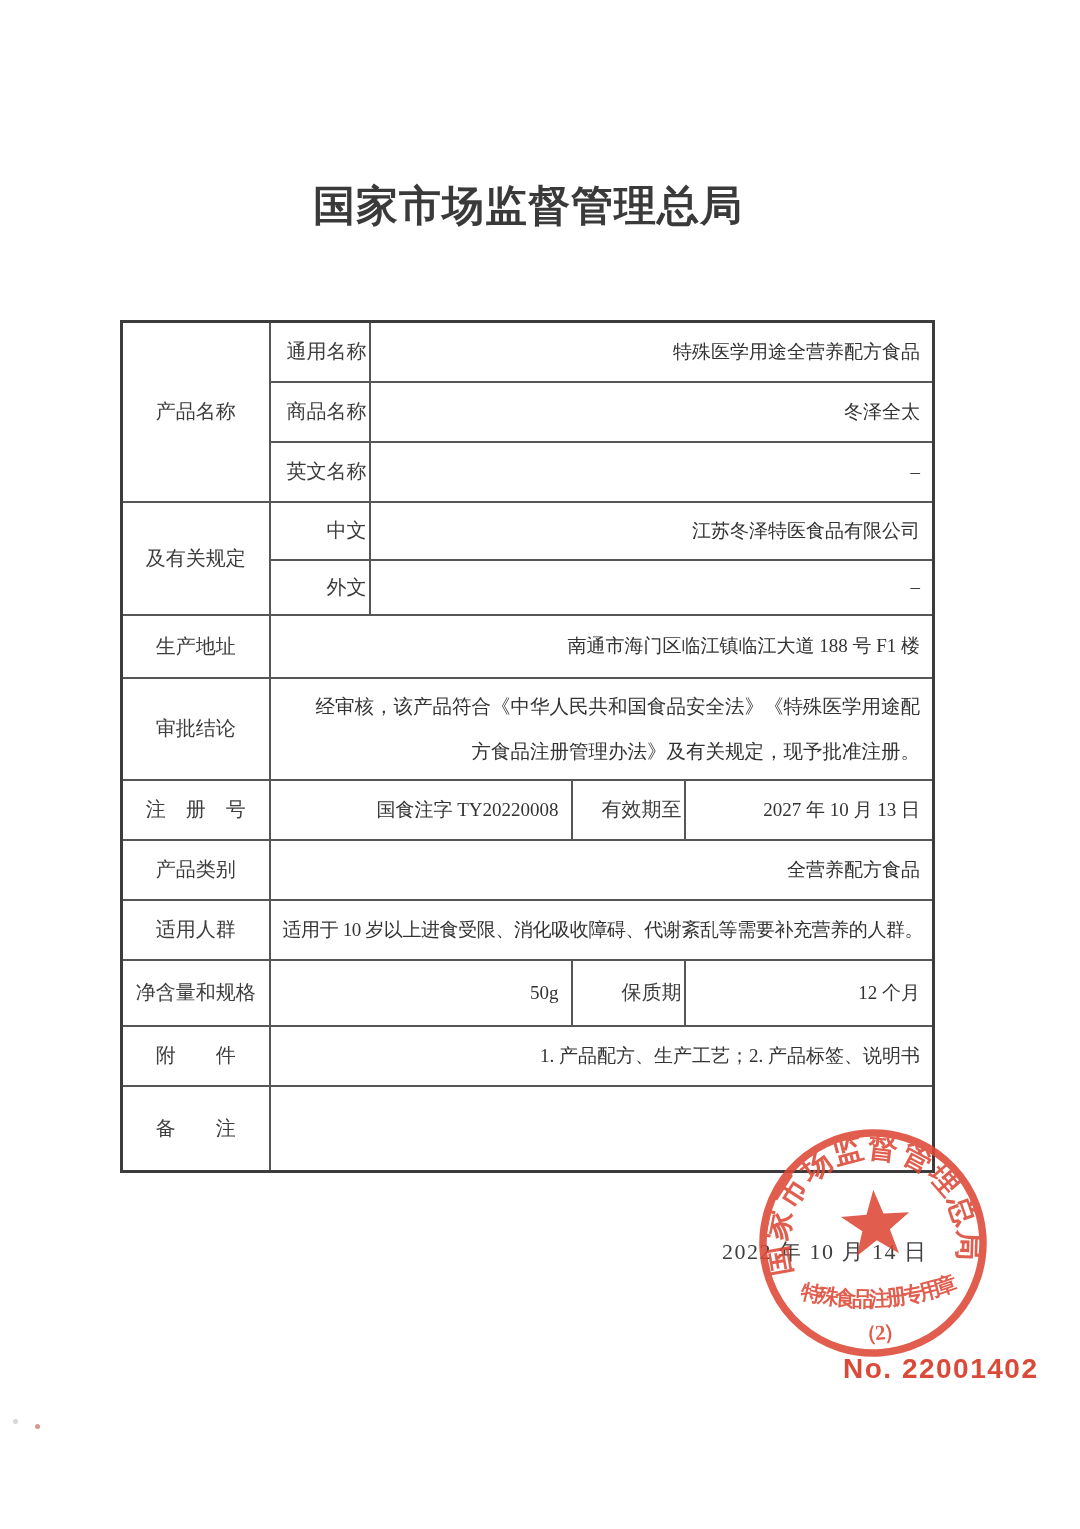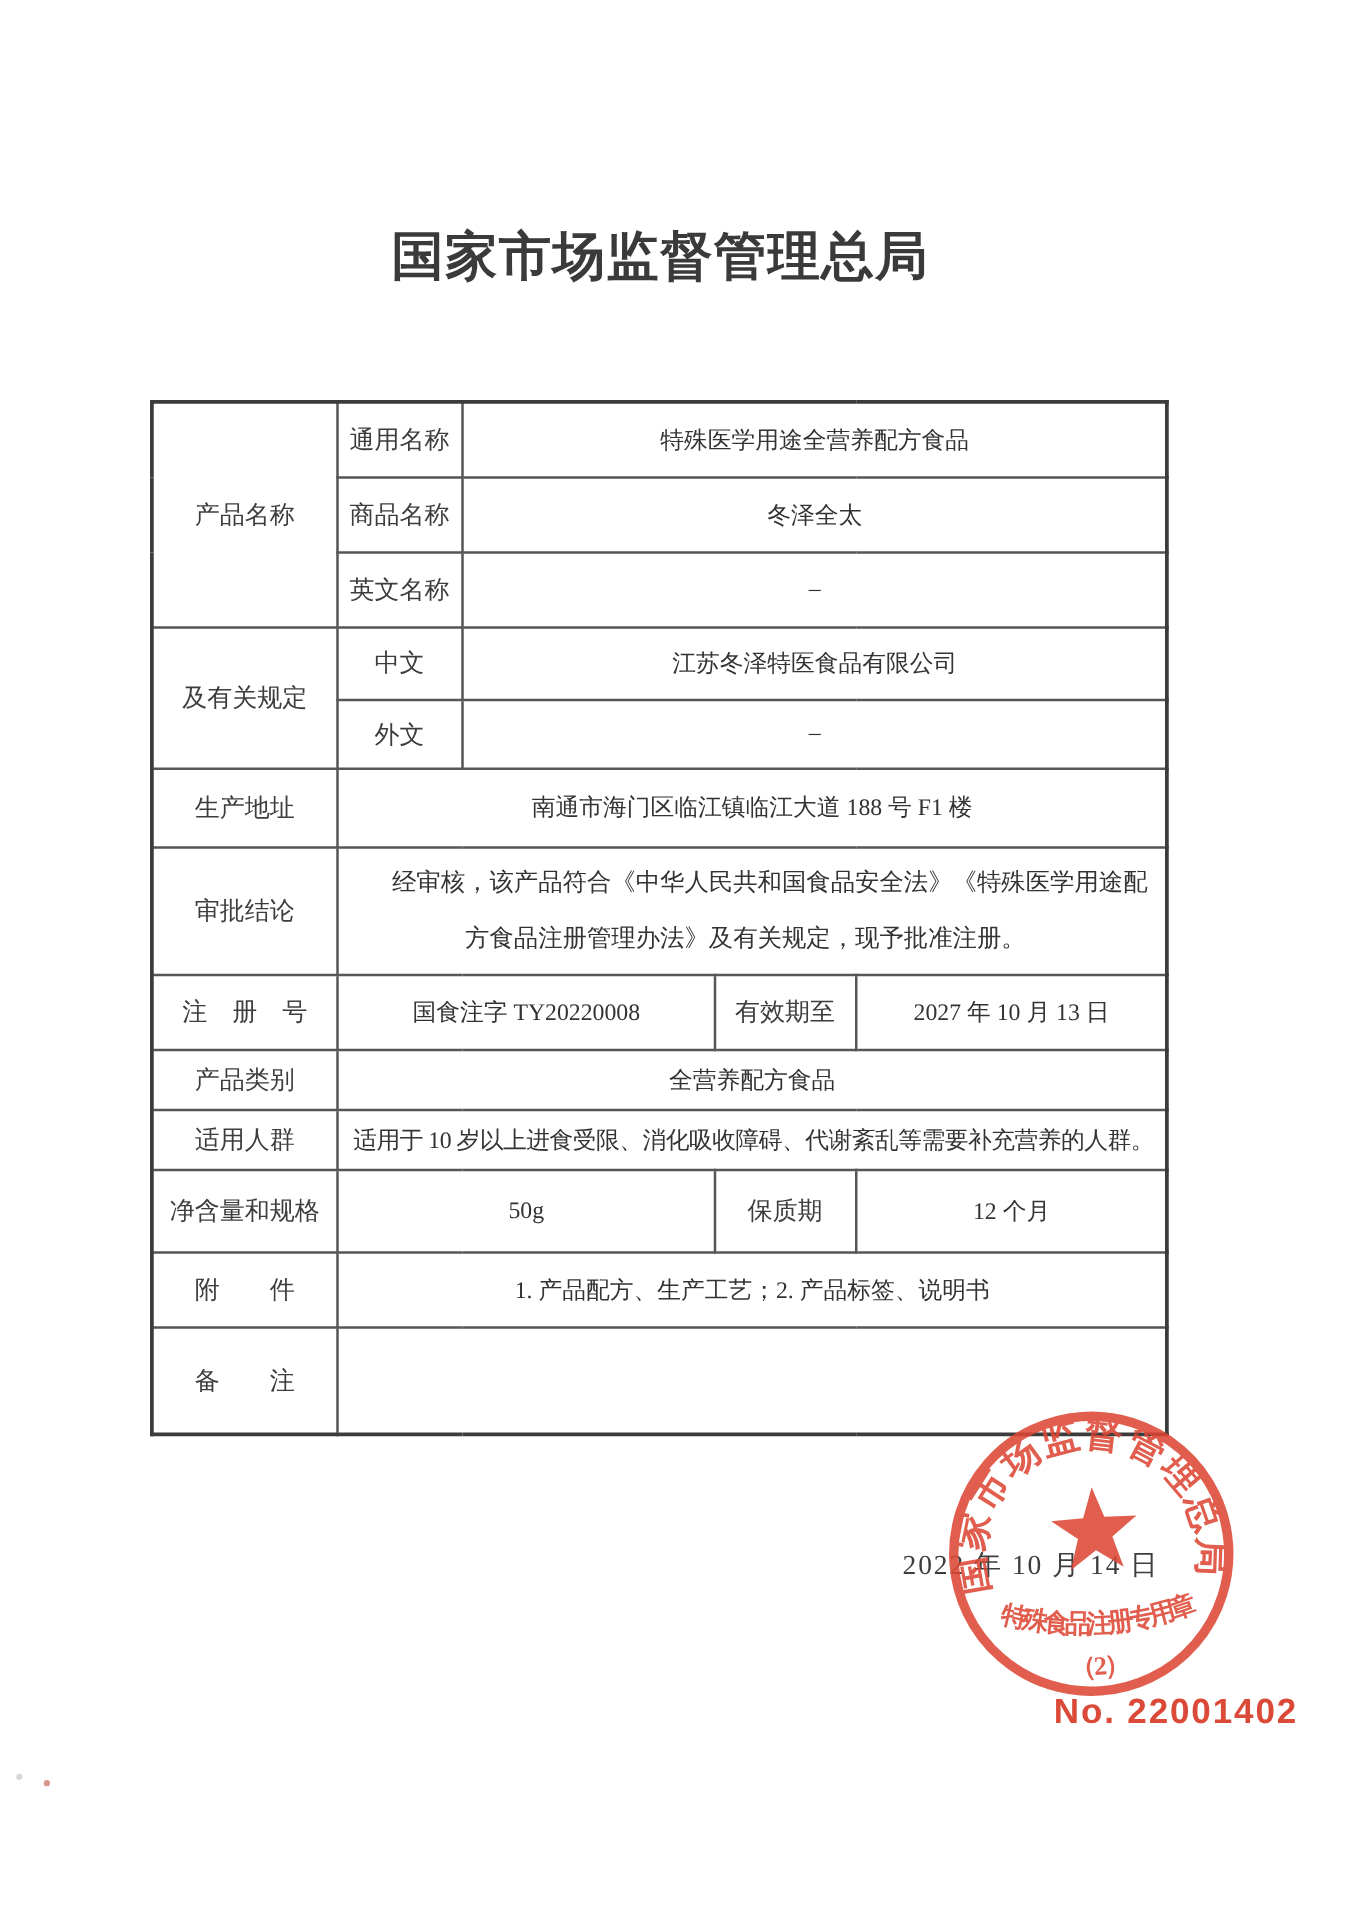--- a/index.html
+++ b/index.html
@@ -33,31 +33,31 @@
     border:3px solid #3c3c3c;
   }
   .cert-table td{
     border:2px solid #565656;
     font-size:19px;
     color:#333;
     vertical-align:middle;
     overflow:hidden;
   }
   td.lbl{ text-align:center; font-size:20px; color:#3d3d3d; padding:2px 4px;}
-  td.sublbl{ text-align:center; font-size:20px; color:#3d3d3d; padding:2px 2px;}
-  td.val{ text-align:center; padding:2px 12px 2px 13px; }
+  td.sublbl{ text-align:right; font-size:20px; color:#3d3d3d; padding:2px 2px;}
+  td.val{ text-align:right; padding:2px 12px 2px 13px; }
   td.val.approval{
     line-height:45px;
     text-indent:2em;
     padding:4px 12px 4px 2px;
     font-size:19.5px;
   }
   td.val.tight{ white-space:nowrap; letter-spacing:-0.4px; padding-left:12px;}
   tr.h60{height:60px;} tr.h58{height:58px;} tr.h55{height:55px;}
-  tr.h63{height:63px;} tr.h102{height:102px;} tr.h62{height:48px;}
+  tr.h63{height:63px;} tr.h102{height:102px;} tr.h62{height:60px;}
   tr.h66{height:66px;margin-top:47px;} tr.h70{height:86px;}
   
   .issue-date{
     position:absolute;left:722px;top:1237px;
     font-size:22px;letter-spacing:1.5px;color:#3d3d3d;
     z-index:1;
   }
   .stamp{
     position:absolute;left:743px;top:1113px;
     width:260px;height:260px;

